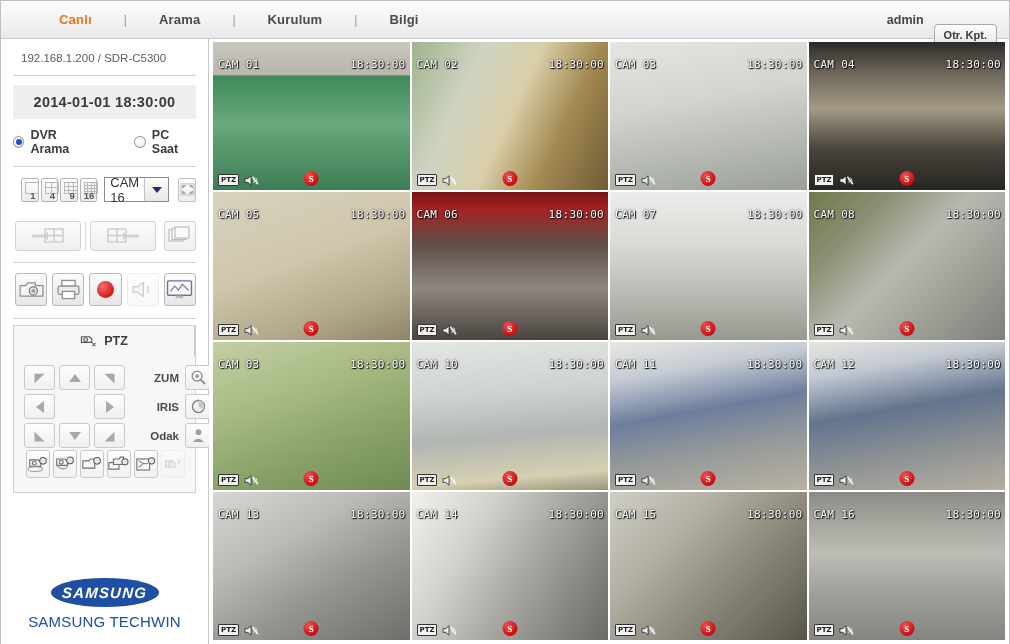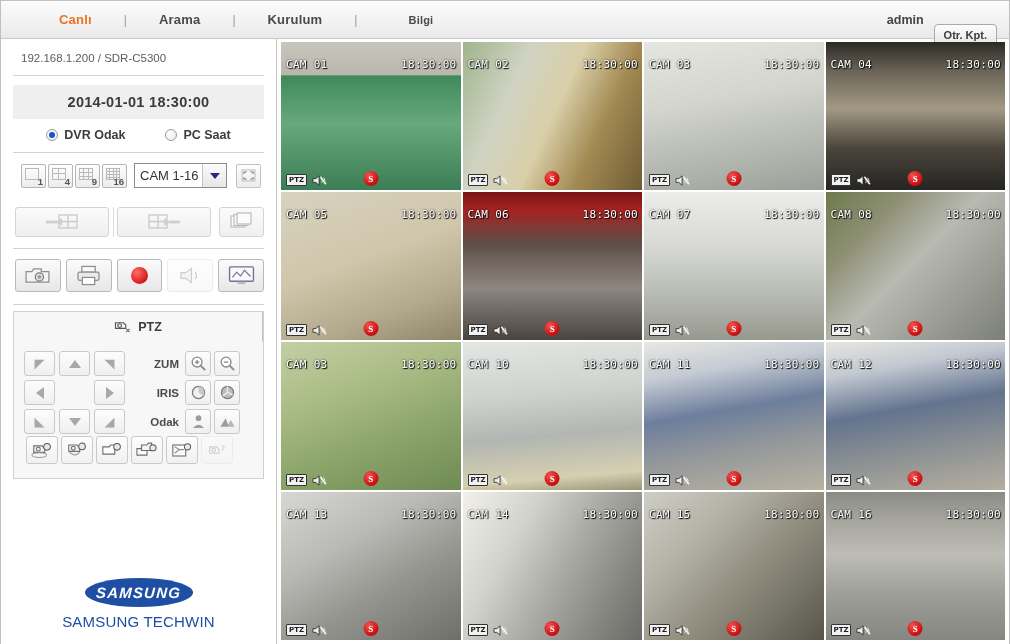--- a/index.html
+++ b/index.html
@@ -32,21 +32,21 @@
   }
   .nav-item {
     font-size: 13px;
     font-weight: bold;
     color: #4a4a4a;
     padding: 0 6px;
     cursor: pointer;
     letter-spacing: .2px;
   }
   .nav-item.active { color: #ef7419; }
-  .nav-item.small { font-size: 11px; margin-left: 19px; }
+  .nav-item.small { font-size: 13px; }
   .nav-sep {
     color: #9a9a9a;
     font-size: 12px;
     padding: 0 26px;
     user-select: none;
   }
   .header-right {
     position: absolute;
     right: 12px; top: 0; bottom: 0;
     display: flex; align-items: center; gap: 10px;
@@ -60,21 +60,21 @@
     background: linear-gradient(to bottom,#fdfdfd,#e4e4e4);
     cursor: pointer;
     margin-top: 32px;
   }
 
   
   .body-wrap { display: flex; height: 605px; }
 
   
   .sidebar {
-    width: 276px;
+    width: 208px;
     background: #ffffff;
     border-right: 1px solid #c8c8c8;
     padding: 0 12px;
     display: flex;
     flex-direction: column;
   }
   .sb-sep { height: 1px; background: #d3d3d3; margin: 0; }
 
   .device-line {
     font-size: 11.5px;
@@ -353,21 +353,21 @@
       <div class="device-line">192.168.1.200 / SDR-C5300</div>
       <div class="sb-sep"></div>
 
       <div class="clock-box">
         <div class="clock-text">2014-01-01 18:30:00</div>
       </div>
 
       <div class="radio-row">
         <div class="radio-item">
           <span class="radio-dot on"></span>
-          <span class="radio-label">DVR Odak</span>
+          <span class="radio-label">DVR Arama</span>
         </div>
         <div class="radio-item">
           <span class="radio-dot"></span>
           <span class="radio-label">PC Saat</span>
         </div>
       </div>
 
       <div class="sb-sep"></div>
 
       <div class="layout-row">

